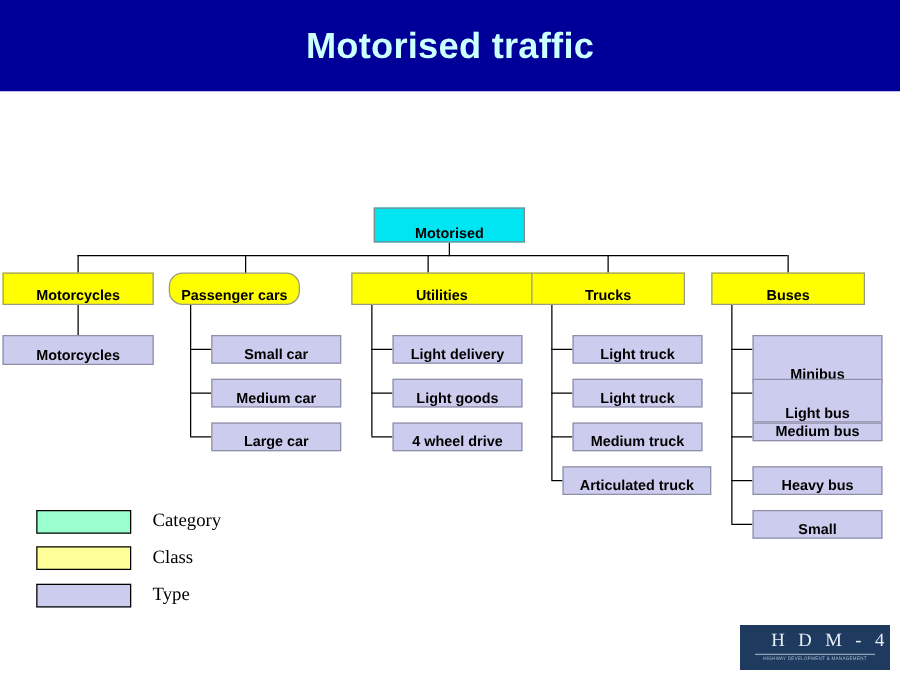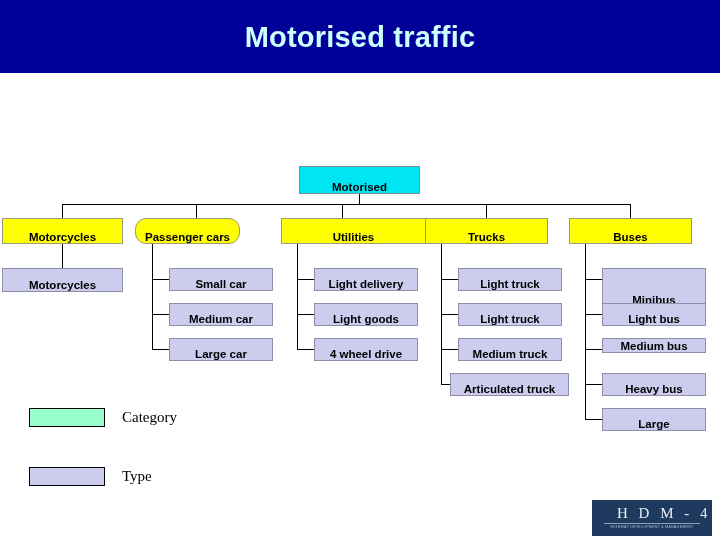--- a/index.html
+++ b/index.html
@@ -249,36 +249,40 @@
   <div class="node type" style="left:458px; top:338px; width:104px; height:23px;">
     <span class="label">Medium truck</span>
   </div>
   <div class="node type" style="left:450px; top:373px; width:119px; height:23px;">
     <span class="label">Articulated truck</span>
   </div>
 
   <div class="node type" style="left:602px; top:268px; width:104px; height:39px;">
     <span class="label">Minibus</span>
   </div>
-  <div class="node type" style="left:602px; top:303px; width:104px; height:23px;">
+  <div class="node type" style="left:602px; top:303px; width:104px; height:35px;">
     <span class="label">Light bus</span>
   </div>
   <div class="node type" style="left:602px; top:338px; width:104px; height:15px;">
     <span class="label">Medium bus</span>
   </div>
   <div class="node type" style="left:602px; top:373px; width:104px; height:23px;">
     <span class="label">Heavy bus</span>
   </div>
   <div class="node type" style="left:602px; top:408px; width:104px; height:23px;">
-    <span class="label">Large</span>
+    <span class="label">Small</span>
   </div>
 
   <div class="legend-row" style="left:29px; top:408px;">
     <span class="legend-swatch" style="background:#99ffcc;"></span>
     <span class="legend-label">Category</span>
+  </div>
+  <div class="legend-row" style="left:29px; top:437px;">
+    <span class="legend-swatch" style="background:#ffff99;"></span>
+    <span class="legend-label">Class</span>
   </div>
   <div class="legend-row" style="left:29px; top:467px;">
     <span class="legend-swatch" style="background:#ccccee;"></span>
     <span class="legend-label">Type</span>
   </div>
 
   <div class="logo">
     <div class="logo-main">H D M - 4</div>
     <div class="logo-rule"></div>
     <div class="logo-sub">HIGHWAY DEVELOPMENT &amp; MANAGEMENT</div>

